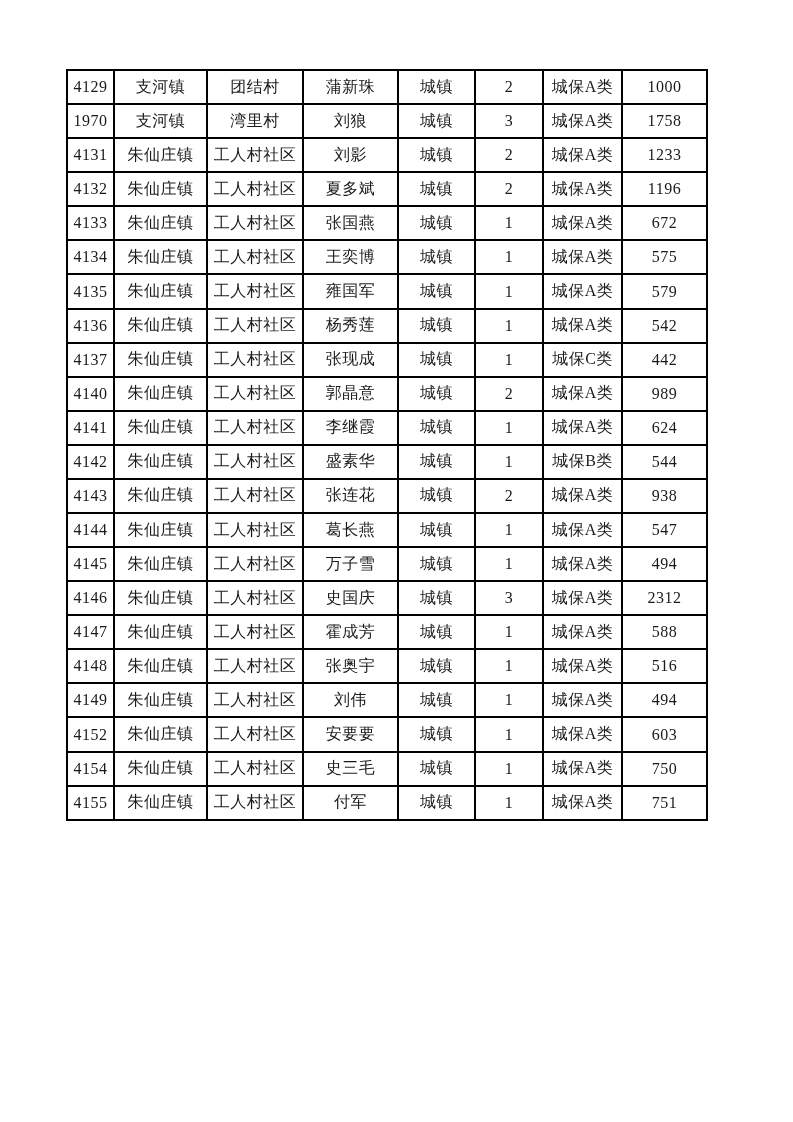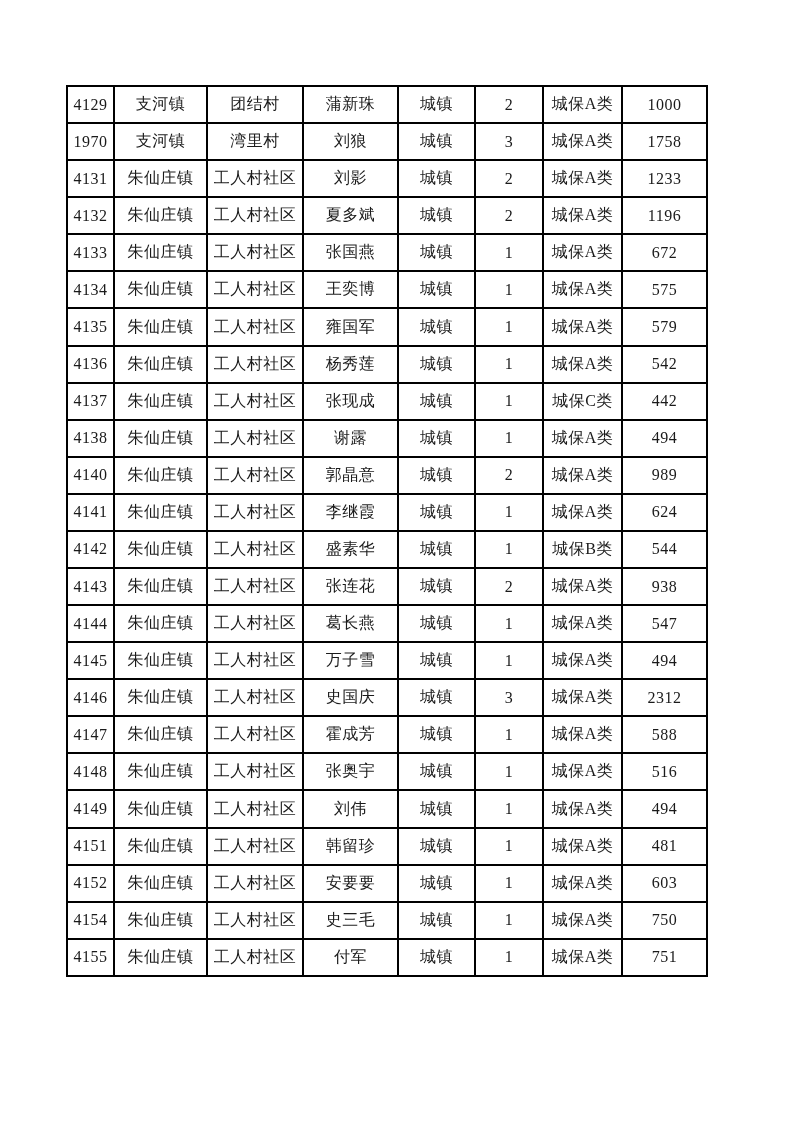--- a/index.html
+++ b/index.html
@@ -12,23 +12,23 @@
   .page {
     position: relative;
     width: 793px;
     height: 1122px;
     background: #ffffff;
     overflow: hidden;
   }
   table.grid {
     position: absolute;
     left: 66px;
-    top: 85px;
+    top: 69px;
     width: 640px;
-    height: 892px;
+    height: 752px;
     border-collapse: collapse;
     table-layout: fixed;
   }
   table.grid td {
     border: 2px solid #000000;
     text-align: center;
     vertical-align: middle;
     font-size: 16px;
     color: #1a1a1a;
     letter-spacing: 0.5px;
@@ -136,30 +136,20 @@
           <td>4137</td>
           <td>朱仙庄镇</td>
           <td>工人村社区</td>
           <td>张现成</td>
           <td>城镇</td>
           <td>1</td>
           <td>城保C类</td>
           <td>442</td>
         </tr>
         <tr>
-          <td>4138</td>
-          <td>朱仙庄镇</td>
-          <td>工人村社区</td>
-          <td>谢露</td>
-          <td>城镇</td>
-          <td>1</td>
-          <td>城保A类</td>
-          <td>494</td>
-        </tr>
-        <tr>
           <td>4140</td>
           <td>朱仙庄镇</td>
           <td>工人村社区</td>
           <td>郭晶意</td>
           <td>城镇</td>
           <td>2</td>
           <td>城保A类</td>
           <td>989</td>
         </tr>
         <tr>
@@ -244,30 +234,20 @@
         </tr>
         <tr>
           <td>4149</td>
           <td>朱仙庄镇</td>
           <td>工人村社区</td>
           <td>刘伟</td>
           <td>城镇</td>
           <td>1</td>
           <td>城保A类</td>
           <td>494</td>
-        </tr>
-        <tr>
-          <td>4151</td>
-          <td>朱仙庄镇</td>
-          <td>工人村社区</td>
-          <td>韩留珍</td>
-          <td>城镇</td>
-          <td>1</td>
-          <td>城保A类</td>
-          <td>481</td>
         </tr>
         <tr>
           <td>4152</td>
           <td>朱仙庄镇</td>
           <td>工人村社区</td>
           <td>安要要</td>
           <td>城镇</td>
           <td>1</td>
           <td>城保A类</td>
           <td>603</td>

